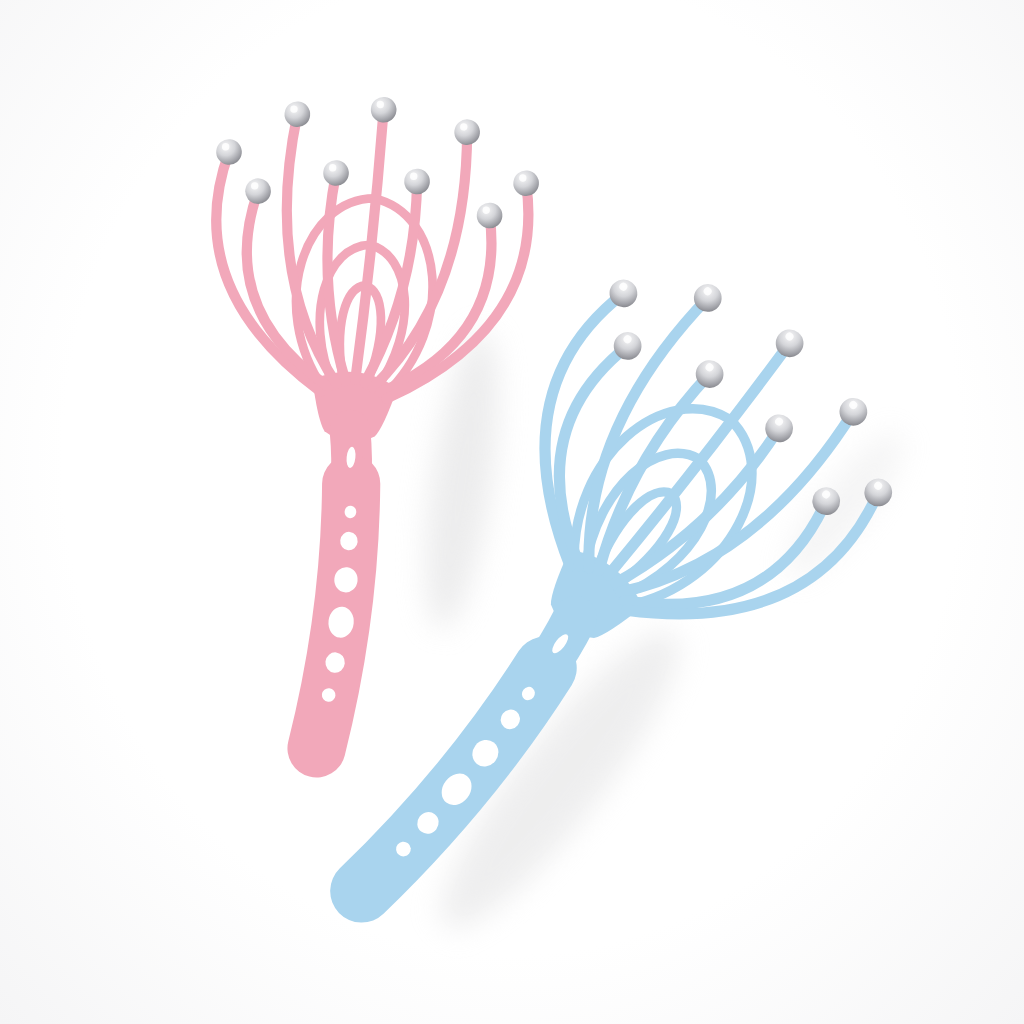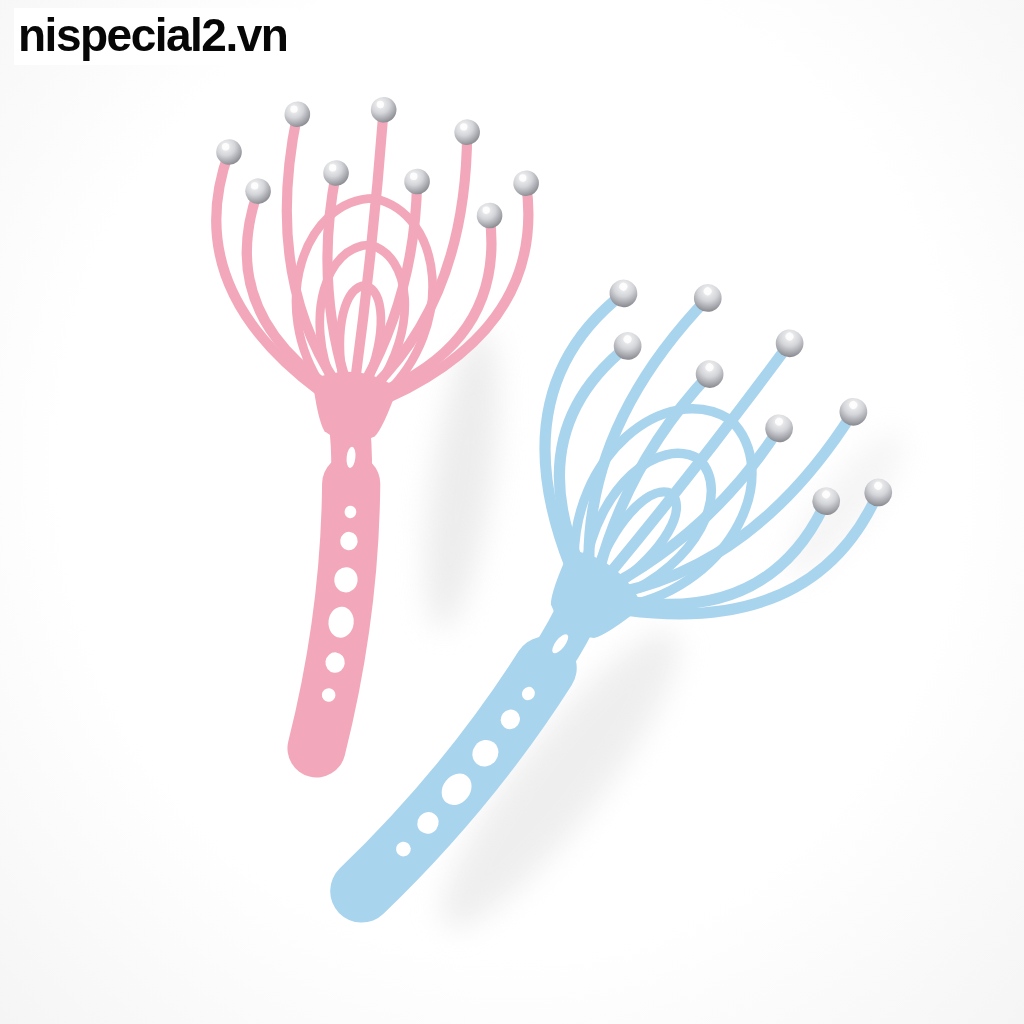--- a/index.html
+++ b/index.html
@@ -106,14 +106,13 @@
 
     <ellipse cx="462" cy="480" rx="30" ry="150" transform="rotate(8 462 480)" filter="url(#soft)" opacity="0.55" fill="#dededf"></ellipse>
     <ellipse cx="560" cy="780" rx="42" ry="185" transform="rotate(38 560 780)" filter="url(#soft)" opacity="0.5" fill="#dededf"></ellipse>
     <ellipse cx="845" cy="505" rx="24" ry="90" transform="rotate(38 845 505)" filter="url(#soft)" opacity="0.3" fill="#dededf"></ellipse>
 
     <use href="#massager" xlink:href="#massager" transform="translate(350,430) rotate(6) scale(0.97)" color="#f2a8ba"></use>
 
     <use href="#massager" xlink:href="#massager" transform="translate(575,618) rotate(38) scale(1.05)" color="#a9d4ee"></use>
   </svg>
 
-  <div class="watermark">nispecial2.vn</div>
 </div>
 
 </body></html>

